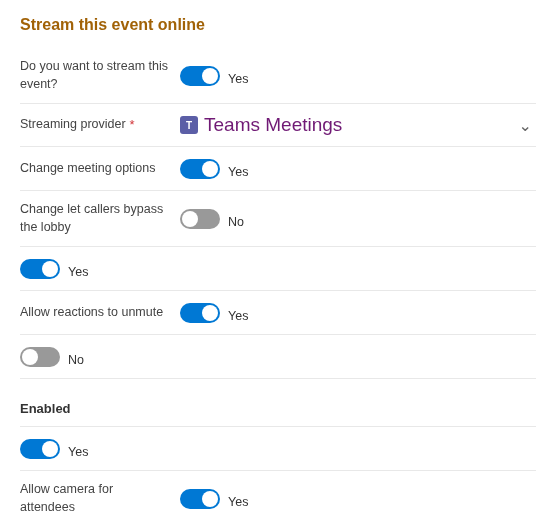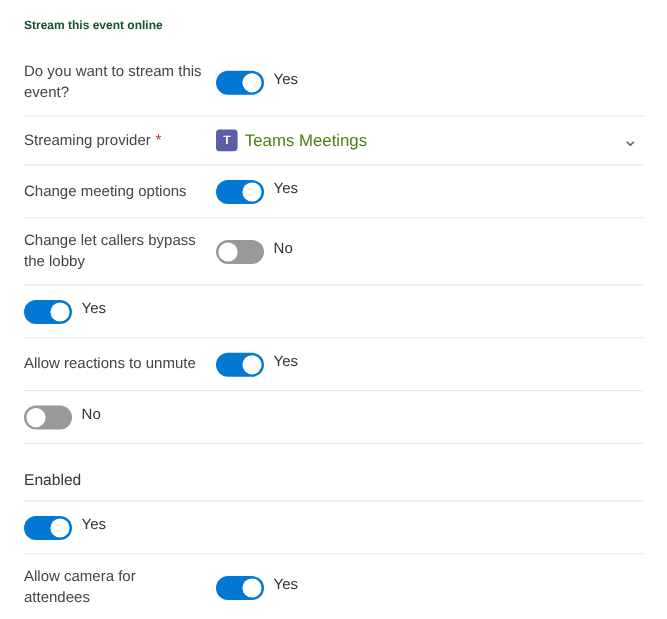--- a/index.html
+++ b/index.html
@@ -8,54 +8,54 @@
       font-size: 13px;
       background: #fff;
       color: #333;
       width: 556px;
       min-height: 516px;
     }
     .container {
       padding: 16px 20px;
     }
     .section-title {
-      font-size: 10px;
+      font-size: 16px;
       font-weight: 600;
-      color: #14532d;
+      color: #a16207;
       margin-bottom: 14px;
     }
     .row {
       display: flex;
       align-items: center;
       padding: 10px 0;
       border-bottom: 1px solid #e8e8e8;
       min-height: 44px;
     }
     .row:last-child {
       border-bottom: none;
     }
     .row-label {
       width: 160px;
       min-width: 160px;
       font-size: 12.5px;
       color: #444;
       padding-right: 10px;
       line-height: 1.4;
       display: flex;
-      align-items: flex-end;
+      align-items: center;
       gap: 4px;
     }
     .row-label .required {
       color: #d13438;
       font-size: 13px;
     }
     .row-value {
       flex: 1;
       display: flex;
-      align-items: flex-start;
+      align-items: flex-end;
       gap: 8px;
     }
     
     .toggle {
       position: relative;
       width: 40px;
       height: 20px;
       flex-shrink: 0;
     }
     .toggle-track {
@@ -102,22 +102,22 @@
       display: flex;
       align-items: center;
       justify-content: space-between;
     }
     .provider-inner {
       display: flex;
       align-items: center;
       gap: 6px;
     }
     .provider-name {
-      font-size: 14px;
-      color: #4d7c0f;
+      font-size: 19px;
+      color: #701a75;
     }
     .chevron-icon {
       font-size: 12px;
       color: #666;
       margin-right: 4px;
     }
   </style>
 </head>
 <body>
 
@@ -205,21 +205,21 @@
           <div class="toggle">
             <div class="toggle-track off">
               <div class="toggle-thumb"></div>
             </div>
           </div>
           <span class="toggle-label">No</span>
         </div>
       </div>
       <div class="row">
         <div class="row-value">
-          <span style="font-weight: 400; margin-top: 12px;">Enabled</span>
+          <span style="font-weight: 700; margin-top: 12px;">Enabled</span>
         </div>
       </div>
       <div class="row">
         <div class="row-value">
           <div class="toggle">
             <div class="toggle-track on">
               <div class="toggle-thumb"></div>
             </div>
           </div>
           <span class="toggle-label">Yes</span>

